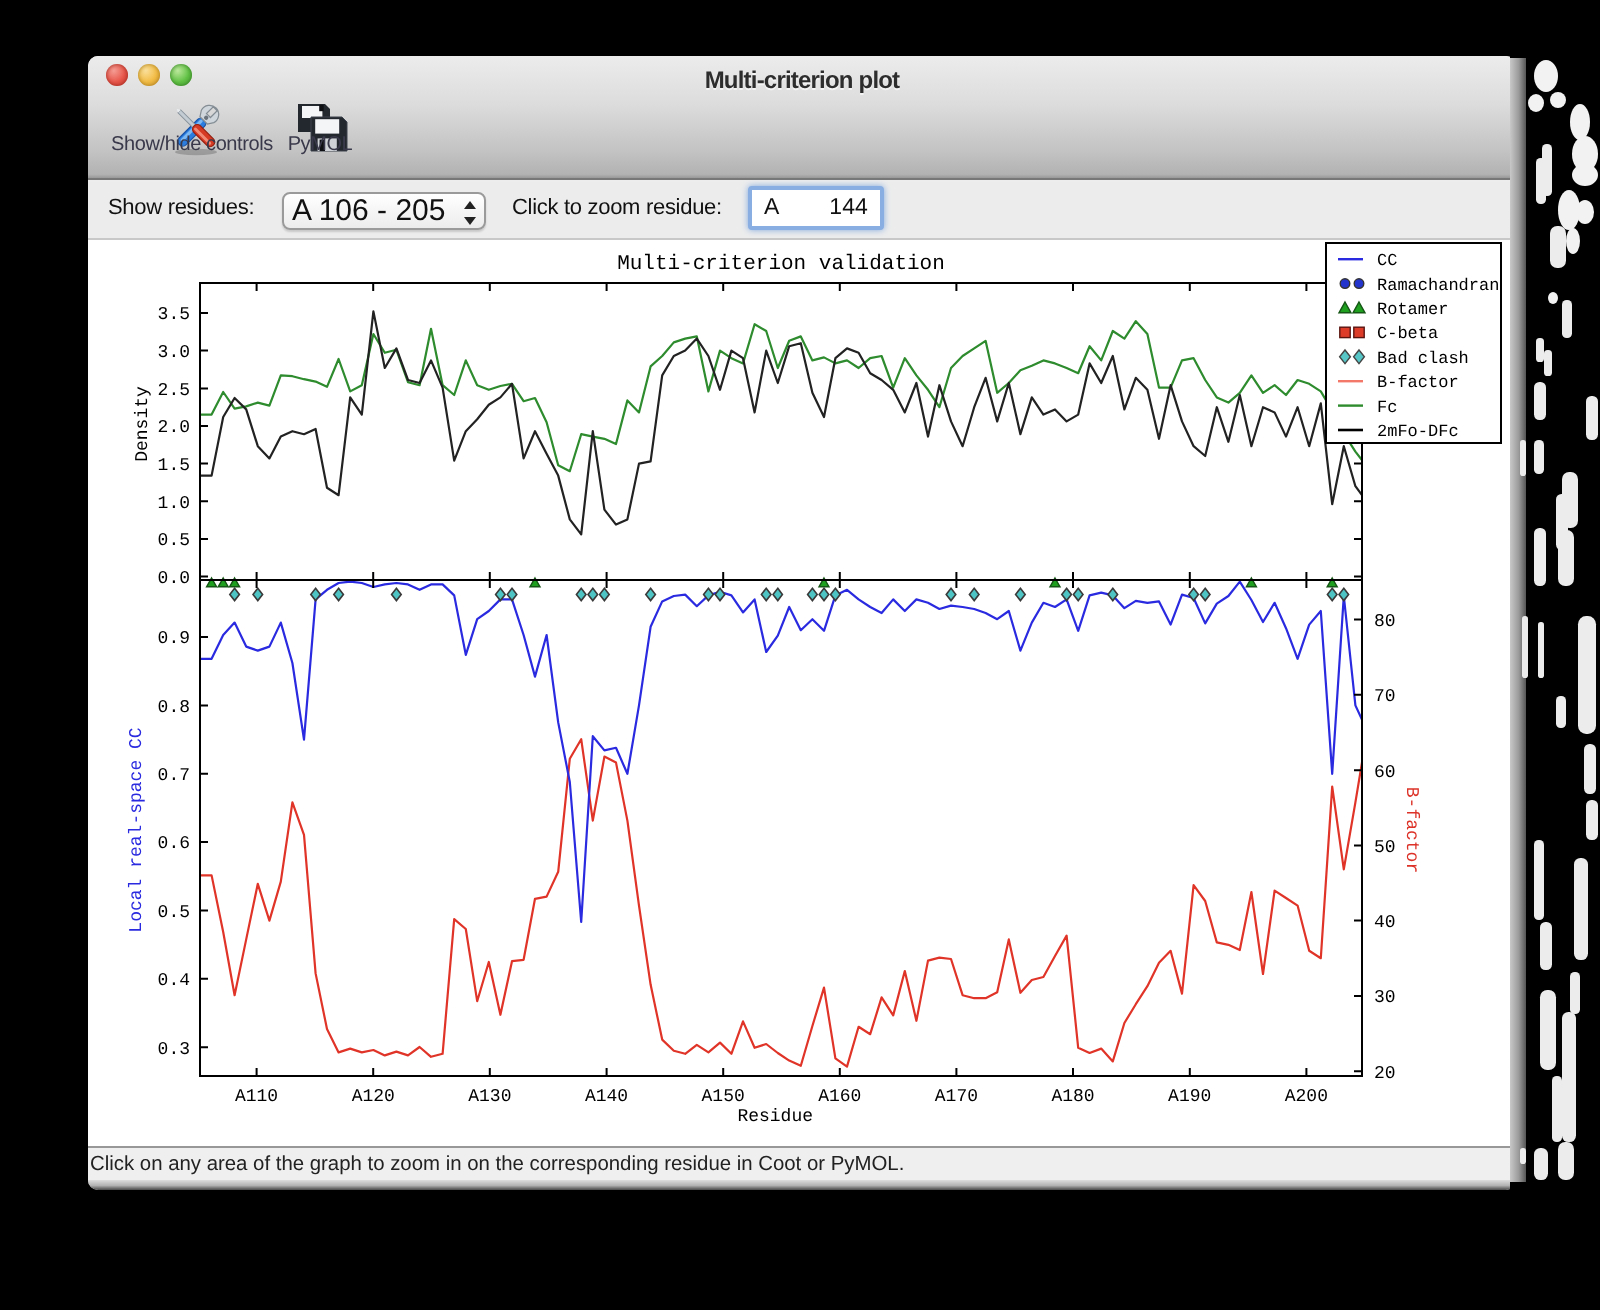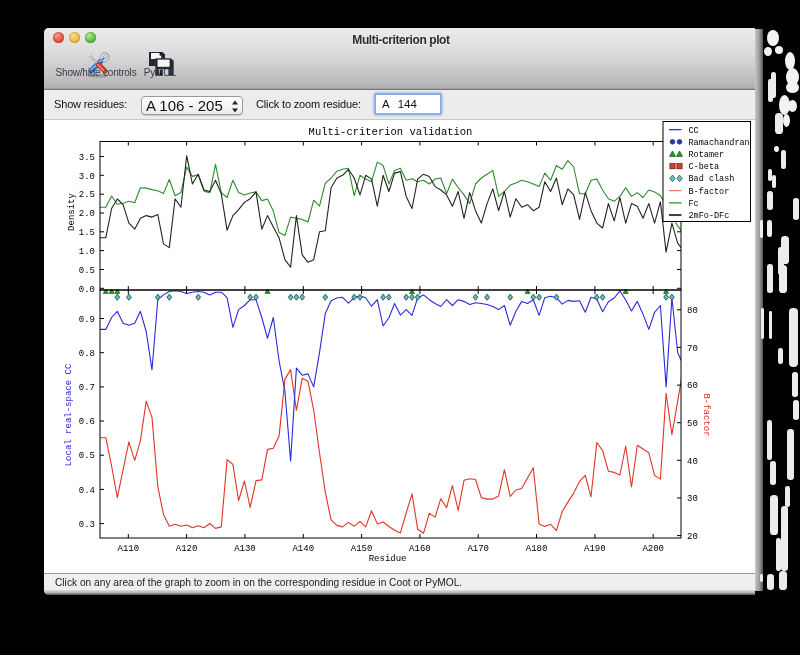--- a/index.html
+++ b/index.html
@@ -17,21 +17,21 @@
  border-bottom:1px solid #c8c8c8}
 .blab{position:absolute;top:7px;font-size:11px;font-weight:normal;letter-spacing:-.15px;color:#111}
 #combo{position:absolute;left:97px;top:5px;width:102px;height:19px;background:linear-gradient(#fff,#ececec);
  border:1px solid #9a9a9a;border-radius:4px;font-size:15px;color:#111;line-height:17px;
  padding-left:4px;box-shadow:0 1px 1px rgba(0,0,0,.15)}
 #inputf{position:absolute;left:330px;top:2px;width:68px;height:22px;background:#fff;
  border:2px solid #88aee2;border-radius:2px;font-size:11.5px;color:#111;line-height:18px;
  padding-left:6px;box-shadow:0 0 3px #7ea8e0}
 #figure{position:absolute;left:0;top:92px;width:713px;height:453px;background:#fef9c3}
 #status{position:absolute;left:0;top:545px;width:100%;height:17px;background:#efefef;
- border-top:1px solid #989898;font-size:10.2px;color:#222;line-height:17px;padding-left:11px}
+ border-top:1px solid #989898;font-size:10.2px;color:#222;line-height:17px;padding-left:1px}
 #winbottom{position:absolute;left:0;top:562px;width:100%;height:5px;
  background:linear-gradient(#dedede,#b2b2b2 55%,#636363 88%,#4d4d4d)}
 </style></head>
 <body>
 <div id="stage">
  <div id="win">
   <div id="titlebar">
    <div class="light" style="left:9px;background:radial-gradient(circle at 35% 30%,#f59d94,#e8574b 55%,#c93c31);box-shadow:inset 0 0 2px rgba(140,30,20,.8)"></div>
    <div class="light" style="left:25px;background:radial-gradient(circle at 35% 30%,#fadf9b,#f2bc45 55%,#d39a32);box-shadow:inset 0 0 2px rgba(150,110,20,.8)"></div>
    <div class="light" style="left:41px;background:radial-gradient(circle at 35% 30%,#bce89c,#62c246 55%,#4a9e34);box-shadow:inset 0 0 2px rgba(40,110,25,.8)"></div>
@@ -71,21 +71,21 @@
   </div>
   <div id="controls">
    <div class="blab" style="left:10px">Show residues:</div>
    <div id="combo">A 106 - 205
      <svg width="8" height="13" viewBox="0 0 8 13" style="position:absolute;right:3px;top:3px">
        <path d="M4 0.5 L7 4.5 H1 Z" fill="#222"></path>
             <path d="M4 12.5 L7 8.5 H1 Z" fill="#222"></path>
      </svg>
    </div>
    <div class="blab" style="left:212px">Click to zoom residue:</div>
-   <div id="inputf">A<span style="margin-left:8px">144</span></div>
+   <div id="inputf">A<span style="margin-left:25px">144</span></div>
   </div>
   <div id="figure">
         <svg width="713" height="453" viewBox="0 0 713 453" style="position:absolute;left:0;top:0;font-family:'Liberation Mono',monospace">
 <rect x="0" y="0" width="713" height="453" fill="#ffffff"></rect>
 <clipPath id="ctop">
             <rect x="56.0" y="21.5" width="581.0" height="148.5"></rect>
           </clipPath>
 <clipPath id="cbot">
             <rect x="56.0" y="170.0" width="581.0" height="248.0"></rect>
           </clipPath>

